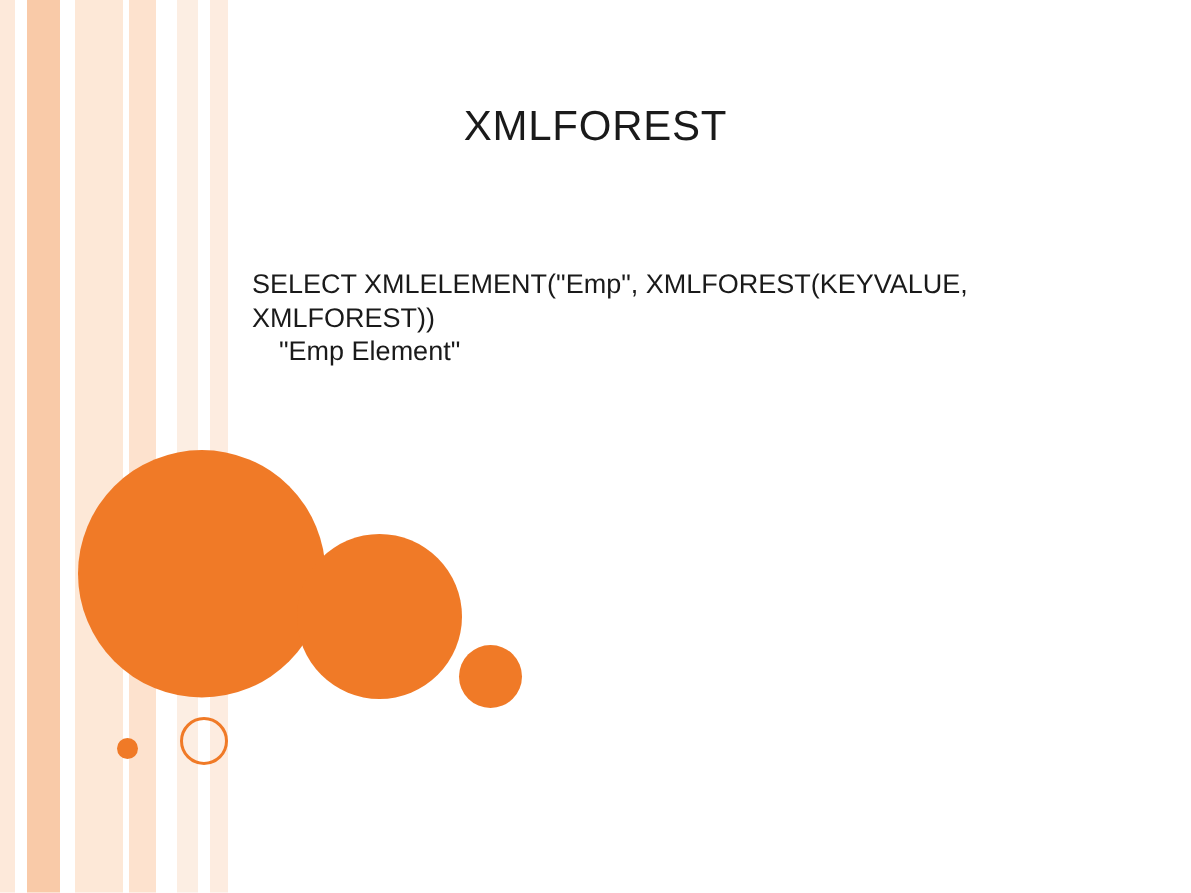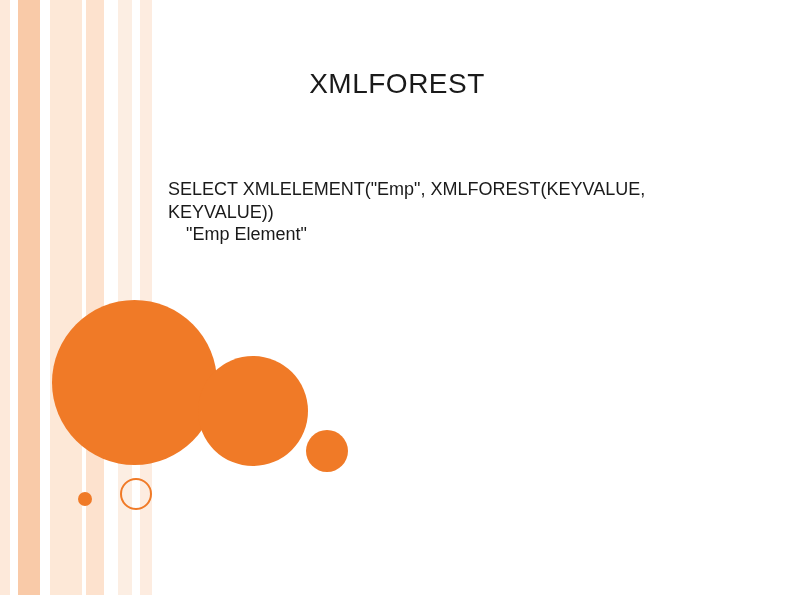--- a/index.html
+++ b/index.html
@@ -90,21 +90,21 @@
   <div class="stripe s8"></div>
   <div class="stripe s9"></div>
   <div class="stripe s10"></div>
   <div class="stripe s11"></div>
 </div>
 
 <h1 class="title">XMLFOREST</h1>
 
 <div class="body-text">
   <span class="line">SELECT XMLELEMENT("Emp", XMLFOREST(KEYVALUE,</span>
-  <span class="line">KEYVALUE))</span>
+  <span class="line">XMLFOREST))</span>
   <span class="line indent">"Emp Element"</span>
 </div>
 
 <div class="circle c-big"></div>
 <div class="circle c-mid"></div>
 <div class="circle c-small"></div>
 <div class="circle c-outline"></div>
 <div class="circle c-tiny"></div>
 
 </body></html>

